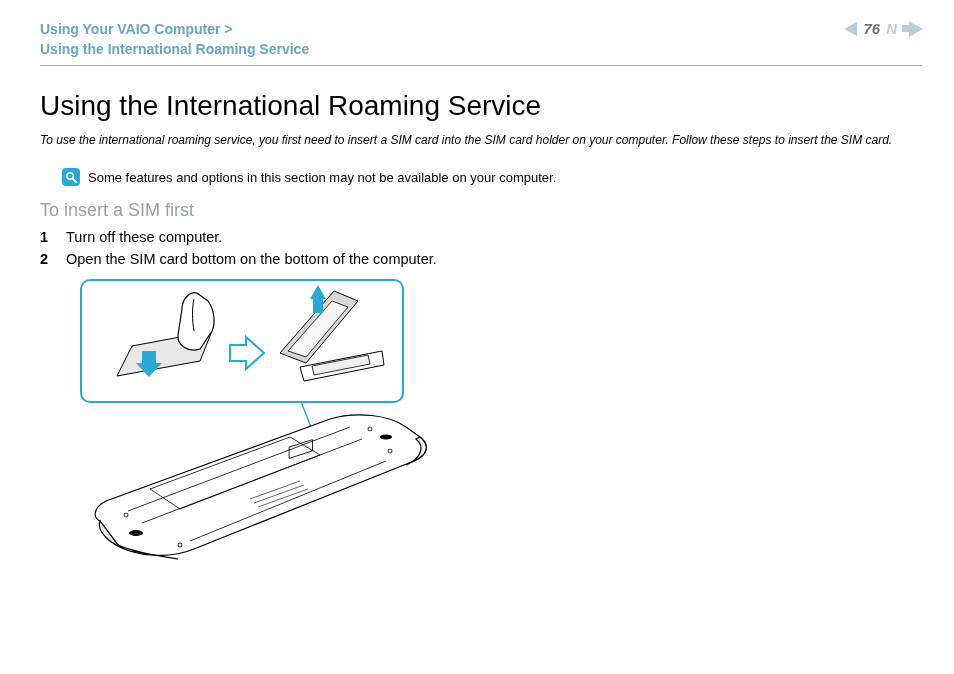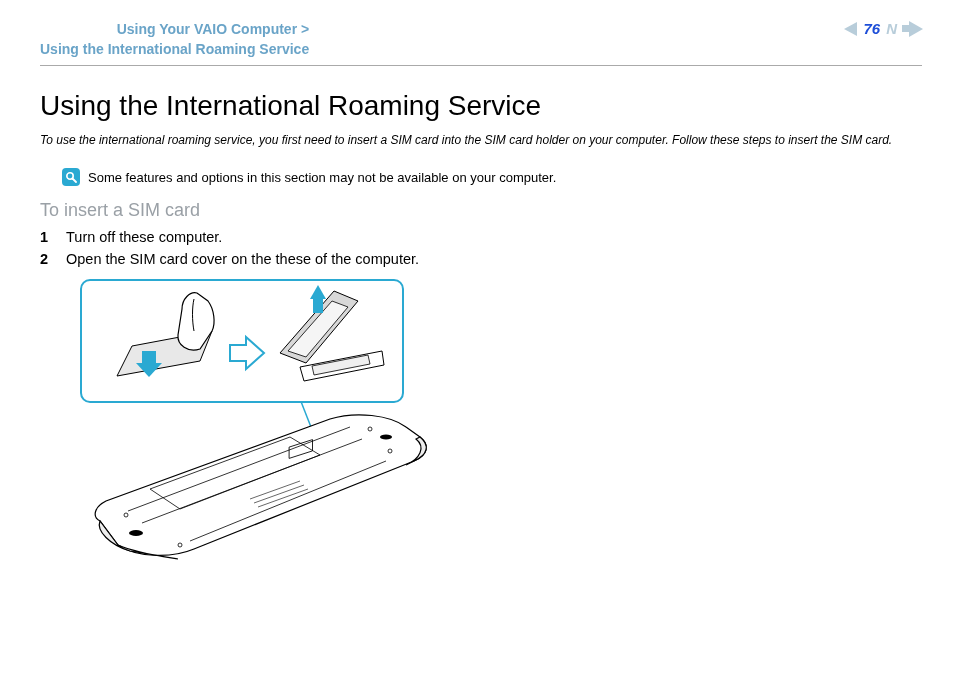--- a/index.html
+++ b/index.html
@@ -21,30 +21,29 @@
     align-items: flex-start;
     border-bottom: 1px solid #aaa;
     padding-bottom: 6px;
     margin-bottom: 24px;
   }
   .breadcrumb {
     color: #6aa4c8;
     font-weight: bold;
     font-size: 14px;
     line-height: 1.4;
-    text-align: right;
   }
   .breadcrumb .line1::after { content: " >"; }
   .page-nav {
     display: flex;
     align-items: center;
     gap: 6px;
   }
   .page-nav .num {
-    color: #1d4ed8;
+    color: #737373;
     font-weight: bold;
     font-style: italic;
     font-size: 15px;
   }
   .arrow {
     width: 0; height: 0;
     display: inline-block;
   }
   .arrow-left {
     border-top: 7px solid transparent;
@@ -177,28 +176,28 @@
       <svg width="12" height="12" viewBox="0 0 12 12">
         <circle cx="5" cy="5" r="3.2" fill="none" stroke="#fff" stroke-width="1.6"></circle>
         <line x1="7.5" y1="7.5" x2="11" y2="11" stroke="#fff" stroke-width="1.8" stroke-linecap="round"></line>
       </svg>
     </div>
     <div class="note-text">
       <span>Some features and options in this section may not be available on your computer.</span><br>
     </div>
   </div>
 
-  <h2 class="subhead">To insert a SIM card</h2>
+  <h2 class="subhead">To insert a SIM first</h2>
 
   <ol class="steps">
     <li>
         <span>Turn off these computer.</span>
       </li>
     <li>
-        <span>Open the SIM card cover on the these of the computer.</span>
+        <span>Open the SIM card bottom on the bottom of the computer.</span>
       </li>
   </ol>
 
   <div class="illus">
     <div class="callout-box">
       <svg class="callout-svg" width="316" height="116" viewBox="0 0 316 116">
 
         <g>
           <polygon points="35,95 118,80 130,50 50,65" fill="#e8e8e8" stroke="#000" stroke-width="1"></polygon>
 

